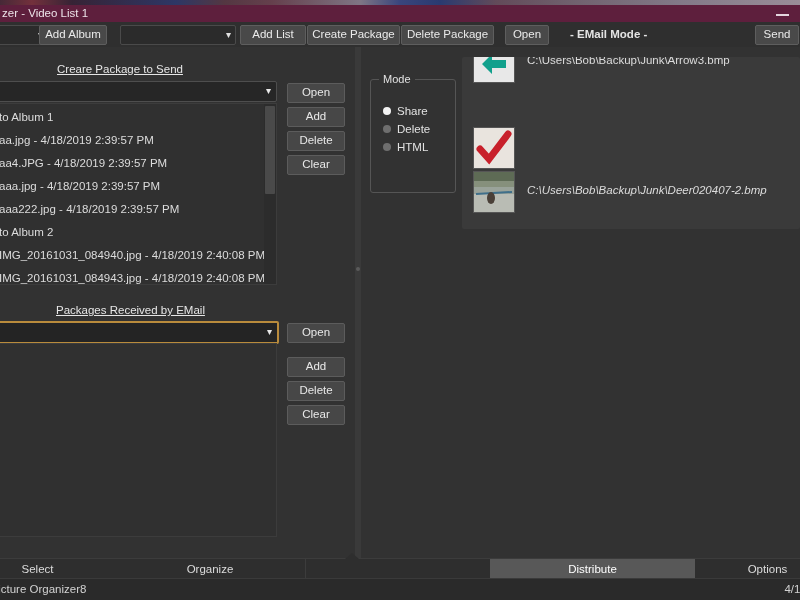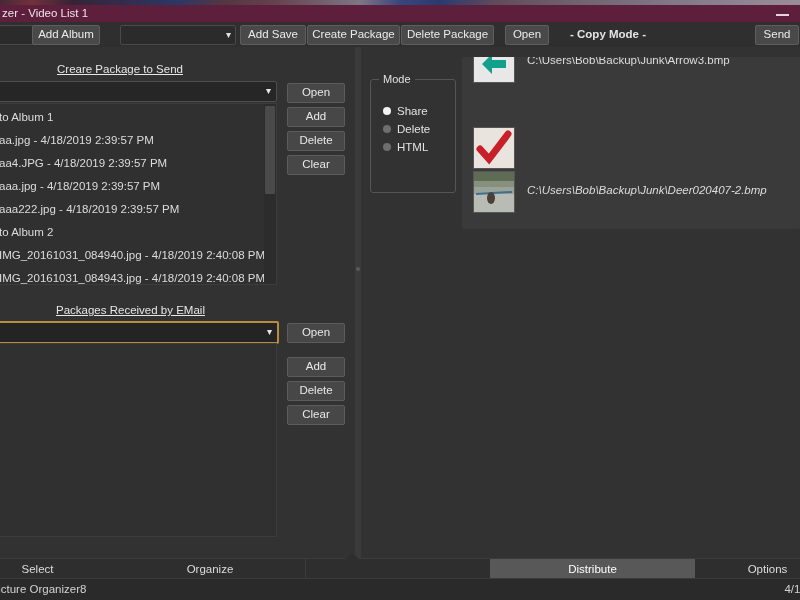--- a/index.html
+++ b/index.html
@@ -417,33 +417,33 @@
     <div id="minimize-button"></div>
   </div>
 
   <div id="toolbar">
 
     <div class="tb-combo" style="left:-96px;width:142px;">
       <span class="cval"></span>
       <span class="chev">▾</span>
     </div>
 
-    <div class="tb-btn" style="left:32px;width:66px;">Add Album</div>
+    <div class="tb-btn" style="left:39px;width:66px;">Add Album</div>
 
     <div class="tb-combo" style="left:120px;width:114px;">
       <span class="cval"></span>
       <span class="chev">▾</span>
     </div>
 
-    <div class="tb-btn" style="left:240px;width:64px;">Add Save</div>
+    <div class="tb-btn" style="left:240px;width:64px;">Add List</div>
     <div class="tb-btn" style="left:307px;width:91px;">Create Package</div>
     <div class="tb-btn" style="left:401px;width:91px;">Delete Package</div>
     <div class="tb-btn" style="left:505px;width:42px;">Open</div>
 
-    <div id="copy-mode-label" style="left:570px;">- Copy Mode -</div>
+    <div id="copy-mode-label" style="left:570px;">- EMail Mode -</div>
 
     <div class="tb-btn" style="left:755px;width:42px;">Send</div>
   </div>
 
   <div id="body-area">
 
     <div id="left-pane">
 
       <div class="section-title" style="left:57px;top:16px;">Creare Package to Send</div>
 

